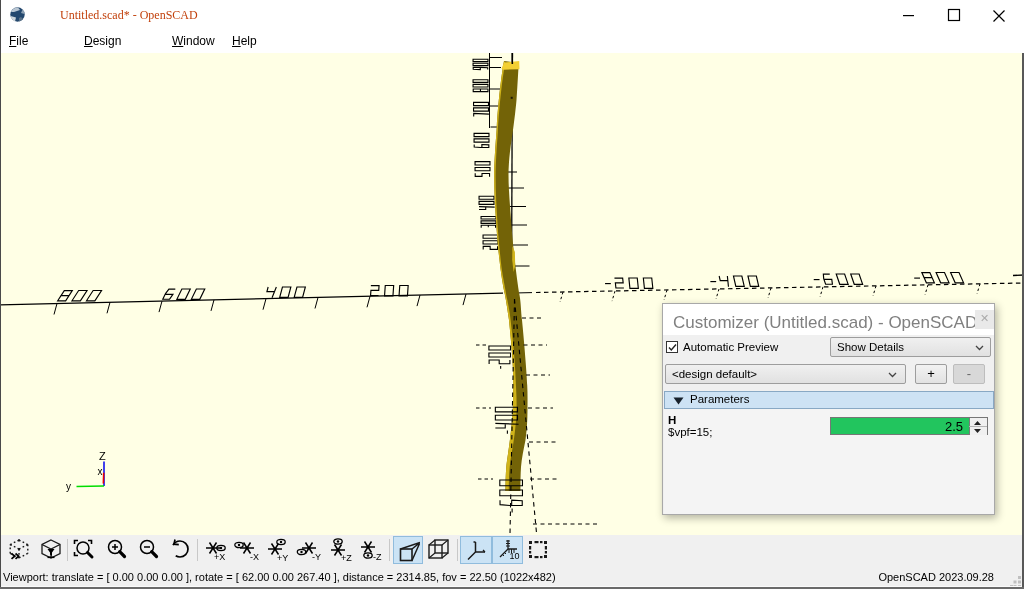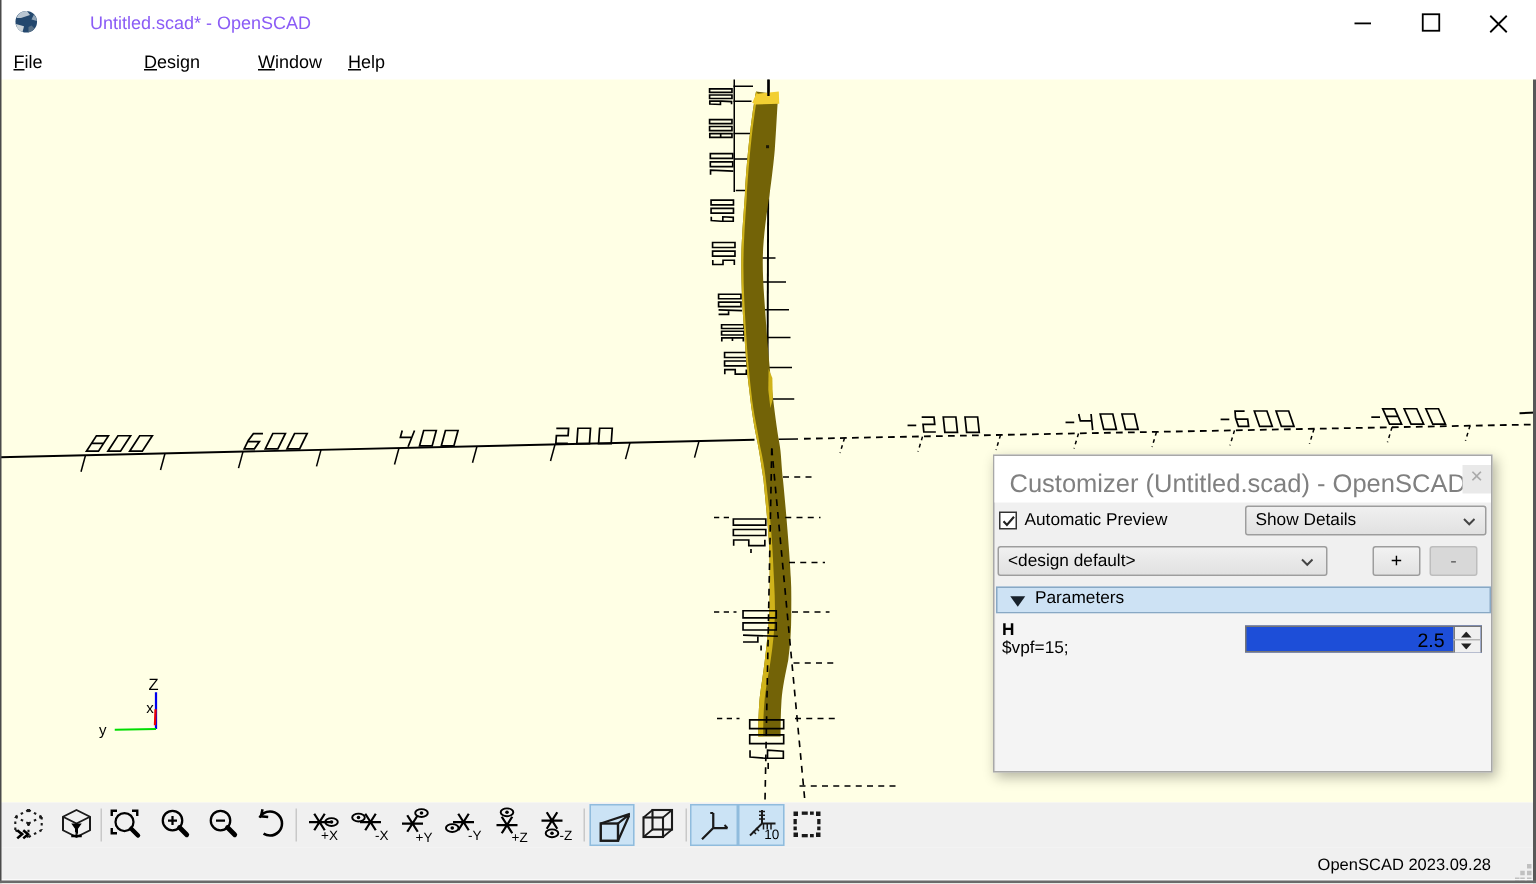--- a/index.html
+++ b/index.html
@@ -14,41 +14,41 @@
   <div class="abs" style="left:0;top:0;width:1024px;height:30px;background:#ffffff;"></div>
 
   <svg class="abs" style="left:10px;top:7px;" width="15" height="15" viewBox="0 0 15 15">
     <circle cx="7.5" cy="7.5" r="7.2" fill="#24486e"></circle>
     <path d="M1 5 A7.2 7.2 0 0 1 8 0.4 L10 3 L4 5 Z" fill="#b9c6d2"></path>
     <path d="M12.6 2.6 A7.2 7.2 0 0 1 14.6 7 L11 6 Z" fill="#8fa3b5"></path>
     <path d="M0.6 9 A7.2 7.2 0 0 0 5 14.4 L6 10.5 Z" fill="#cfd6da"></path>
     <path d="M9 14.6 A7.2 7.2 0 0 0 13 12 L11 10 L9 11 Z" fill="#5a7288"></path>
   </svg>
 
-  <div class="abs" style="left:60px;top:8px;font-size:12px;color:#8b5cf6;">Untitled.scad* - OpenSCAD</div>
+  <div class="abs" style="left:60px;top:8px;font-size:12px;color:#c2410c;font-family:Liberation Serif, serif;">Untitled.scad* - OpenSCAD</div>
 
   <svg class="abs" style="left:898px;top:5px;" width="20" height="20" viewBox="0 0 20 20">
     <rect x="5" y="10" width="11" height="1.2" fill="#000"></rect>
   </svg>
 
   <svg class="abs" style="left:943px;top:4px;" width="22" height="22" viewBox="0 0 22 22">
     <rect x="5.5" y="5.5" width="11" height="11" fill="none" stroke="#000" stroke-width="1.2"></rect>
   </svg>
 
   <svg class="abs" style="left:988px;top:5px;" width="22" height="22" viewBox="0 0 22 22">
     <path d="M5.5 5.5 L16.5 16.5 M16.5 5.5 L5.5 16.5" stroke="#000" stroke-width="1.2"></path>
   </svg>
 
   <div class="abs" style="left:0;top:30px;width:940px;height:23px;background:#ffffff;font-size:12px;color:#000;">
 
     <span class="abs" style="left:9px;top:4px;"><u>F</u>ile</span>
 
     <span class="abs" style="left:43px;top:4px;margin-top:24px;"><u>E</u>dit</span>
 
-    <span class="abs" style="left:96px;top:4px;"><u>D</u>esign</span>
+    <span class="abs" style="left:84px;top:4px;"><u>D</u>esign</span>
 
     <span class="abs" style="left:131px;top:4px;margin-top:43px;"><u>V</u>iew</span>
 
     <span class="abs" style="left:172px;top:4px;"><u>W</u>indow</span>
 
     <span class="abs" style="left:232px;top:4px;"><u>H</u>elp</span>
   </div>
 
   <div class="abs" style="left:0;top:53px;width:1024px;height:482px;background:#FFFFE5;">
     <svg width="1024" height="482" viewBox="0 53 1024 482">
@@ -416,20 +416,21 @@
         <rect x="2" y="7" width="2.2" height="3.5"></rect>
           <rect x="2" y="12" width="2.2" height="2.5"></rect>
         <rect x="17.8" y="7" width="2.2" height="3.5"></rect>
           <rect x="17.8" y="12" width="2.2" height="2.5"></rect>
       </g>
     </svg>
   </div>
 
   <div class="abs" style="left:0;top:565px;width:1024px;height:24px;background:#f0f0f0;">
 
+    <div class="abs" style="left:3px;top:6px;font-size:11px;color:#000;">Viewport: translate = [ 0.00 0.00 0.00 ], rotate = [ 62.00 0.00 267.40 ], distance = 2314.85, fov = 22.50 (1022x482)</div>
 
     <div class="abs" style="right:30px;top:6px;font-size:11px;color:#000;">OpenSCAD 2023.09.28</div>
 
     <svg class="abs" style="right:2px;top:11px;" width="12" height="12" viewBox="0 0 12 12">
       <g fill="#c0c0c0">
           <rect x="8" y="0" width="3" height="3"></rect>
           <rect x="8" y="4.5" width="3" height="3"></rect>
           <rect x="8" y="9" width="3" height="3"></rect>
           <rect x="3.5" y="4.5" width="3" height="3"></rect>
           <rect x="3.5" y="9" width="3" height="3"></rect>
@@ -453,21 +454,21 @@
 
     <div class="abs" style="left:20px;top:37px;font-size:11.5px;color:#000;">Automatic Preview</div>
 
     <div class="abs" style="left:167px;top:33px;width:161px;height:20px;background:linear-gradient(#f0f0f0,#e1e1e1);border:1px solid #9d9d9d;border-radius:2px;">
       <div class="abs" style="left:6px;top:3px;font-size:11.5px;color:#000;">Show Details</div>
       <svg class="abs" style="right:6px;top:7px;" width="9" height="6" viewBox="0 0 9 6">
           <path d="M1 1 L4.5 4.5 L8 1" fill="none" stroke="#444" stroke-width="1.3"></path>
         </svg>
     </div>
 
-    <div class="abs" style="left:2px;top:60px;width:220px;height:20px;background:linear-gradient(#f0f0f0,#e1e1e1);border:1px solid #9d9d9d;border-radius:2px;">
+    <div class="abs" style="left:2px;top:60px;width:241px;height:20px;background:linear-gradient(#f0f0f0,#e1e1e1);border:1px solid #9d9d9d;border-radius:2px;">
       <div class="abs" style="left:6px;top:3px;font-size:11.5px;color:#000;">&lt;design default&gt;</div>
       <svg class="abs" style="right:8px;top:7px;" width="9" height="6" viewBox="0 0 9 6">
           <path d="M1 1 L4.5 4.5 L8 1" fill="none" stroke="#444" stroke-width="1.3"></path>
         </svg>
     </div>
 
     <div class="abs" style="left:252px;top:60px;width:32px;height:20px;background:linear-gradient(#f2f2f2,#e2e2e2);border:1px solid #9d9d9d;border-radius:2px;font-size:13px;color:#000;text-align:center;line-height:18px;">+</div>
 
     <div class="abs" style="left:290px;top:60px;width:32px;height:20px;background:#d8d8d8;border:1px solid #bdbdbd;border-radius:2px;font-size:13px;color:#666;text-align:center;line-height:17px;">-</div>
 
@@ -477,21 +478,21 @@
         </svg>
       <div class="abs" style="left:25px;top:1px;font-size:11.5px;color:#000;">Parameters</div>
     </div>
 
     <div class="abs" style="left:1px;top:105px;width:330px;height:105px;background:#f4f4f4;"></div>
 
     <div class="abs" style="left:5px;top:110px;font-size:11.5px;font-weight:bold;color:#000;">H</div>
 
     <div class="abs" style="left:5px;top:121.5px;font-size:11.5px;color:#000;">$vpf=15;</div>
 
-    <div class="abs" style="left:167px;top:113px;width:158px;height:18px;background:#1d4ed8;border:1px solid #767676;">
+    <div class="abs" style="left:167px;top:113px;width:158px;height:18px;background:#22c55e;border:1px solid #767676;">
       <div class="abs" style="right:24px;top:1px;font-size:13px;color:#000;">2.5</div>
       <div class="abs" style="right:0;top:0;width:18px;height:17px;background:#f0f0f0;border-left:1px solid #7a7a7a;"></div>
       <svg class="abs" style="right:5px;top:3px;" width="9" height="12" viewBox="0 0 9 12">
         <path d="M4.5 0 L8 4 L1 4 Z" fill="#222"></path>
         <path d="M4.5 12 L8 8 L1 8 Z" fill="#222"></path>
       </svg>
       <div class="abs" style="right:0;top:8px;width:18px;height:1px;background:#b5b5b5;"></div>
     </div>
   </div>
 

